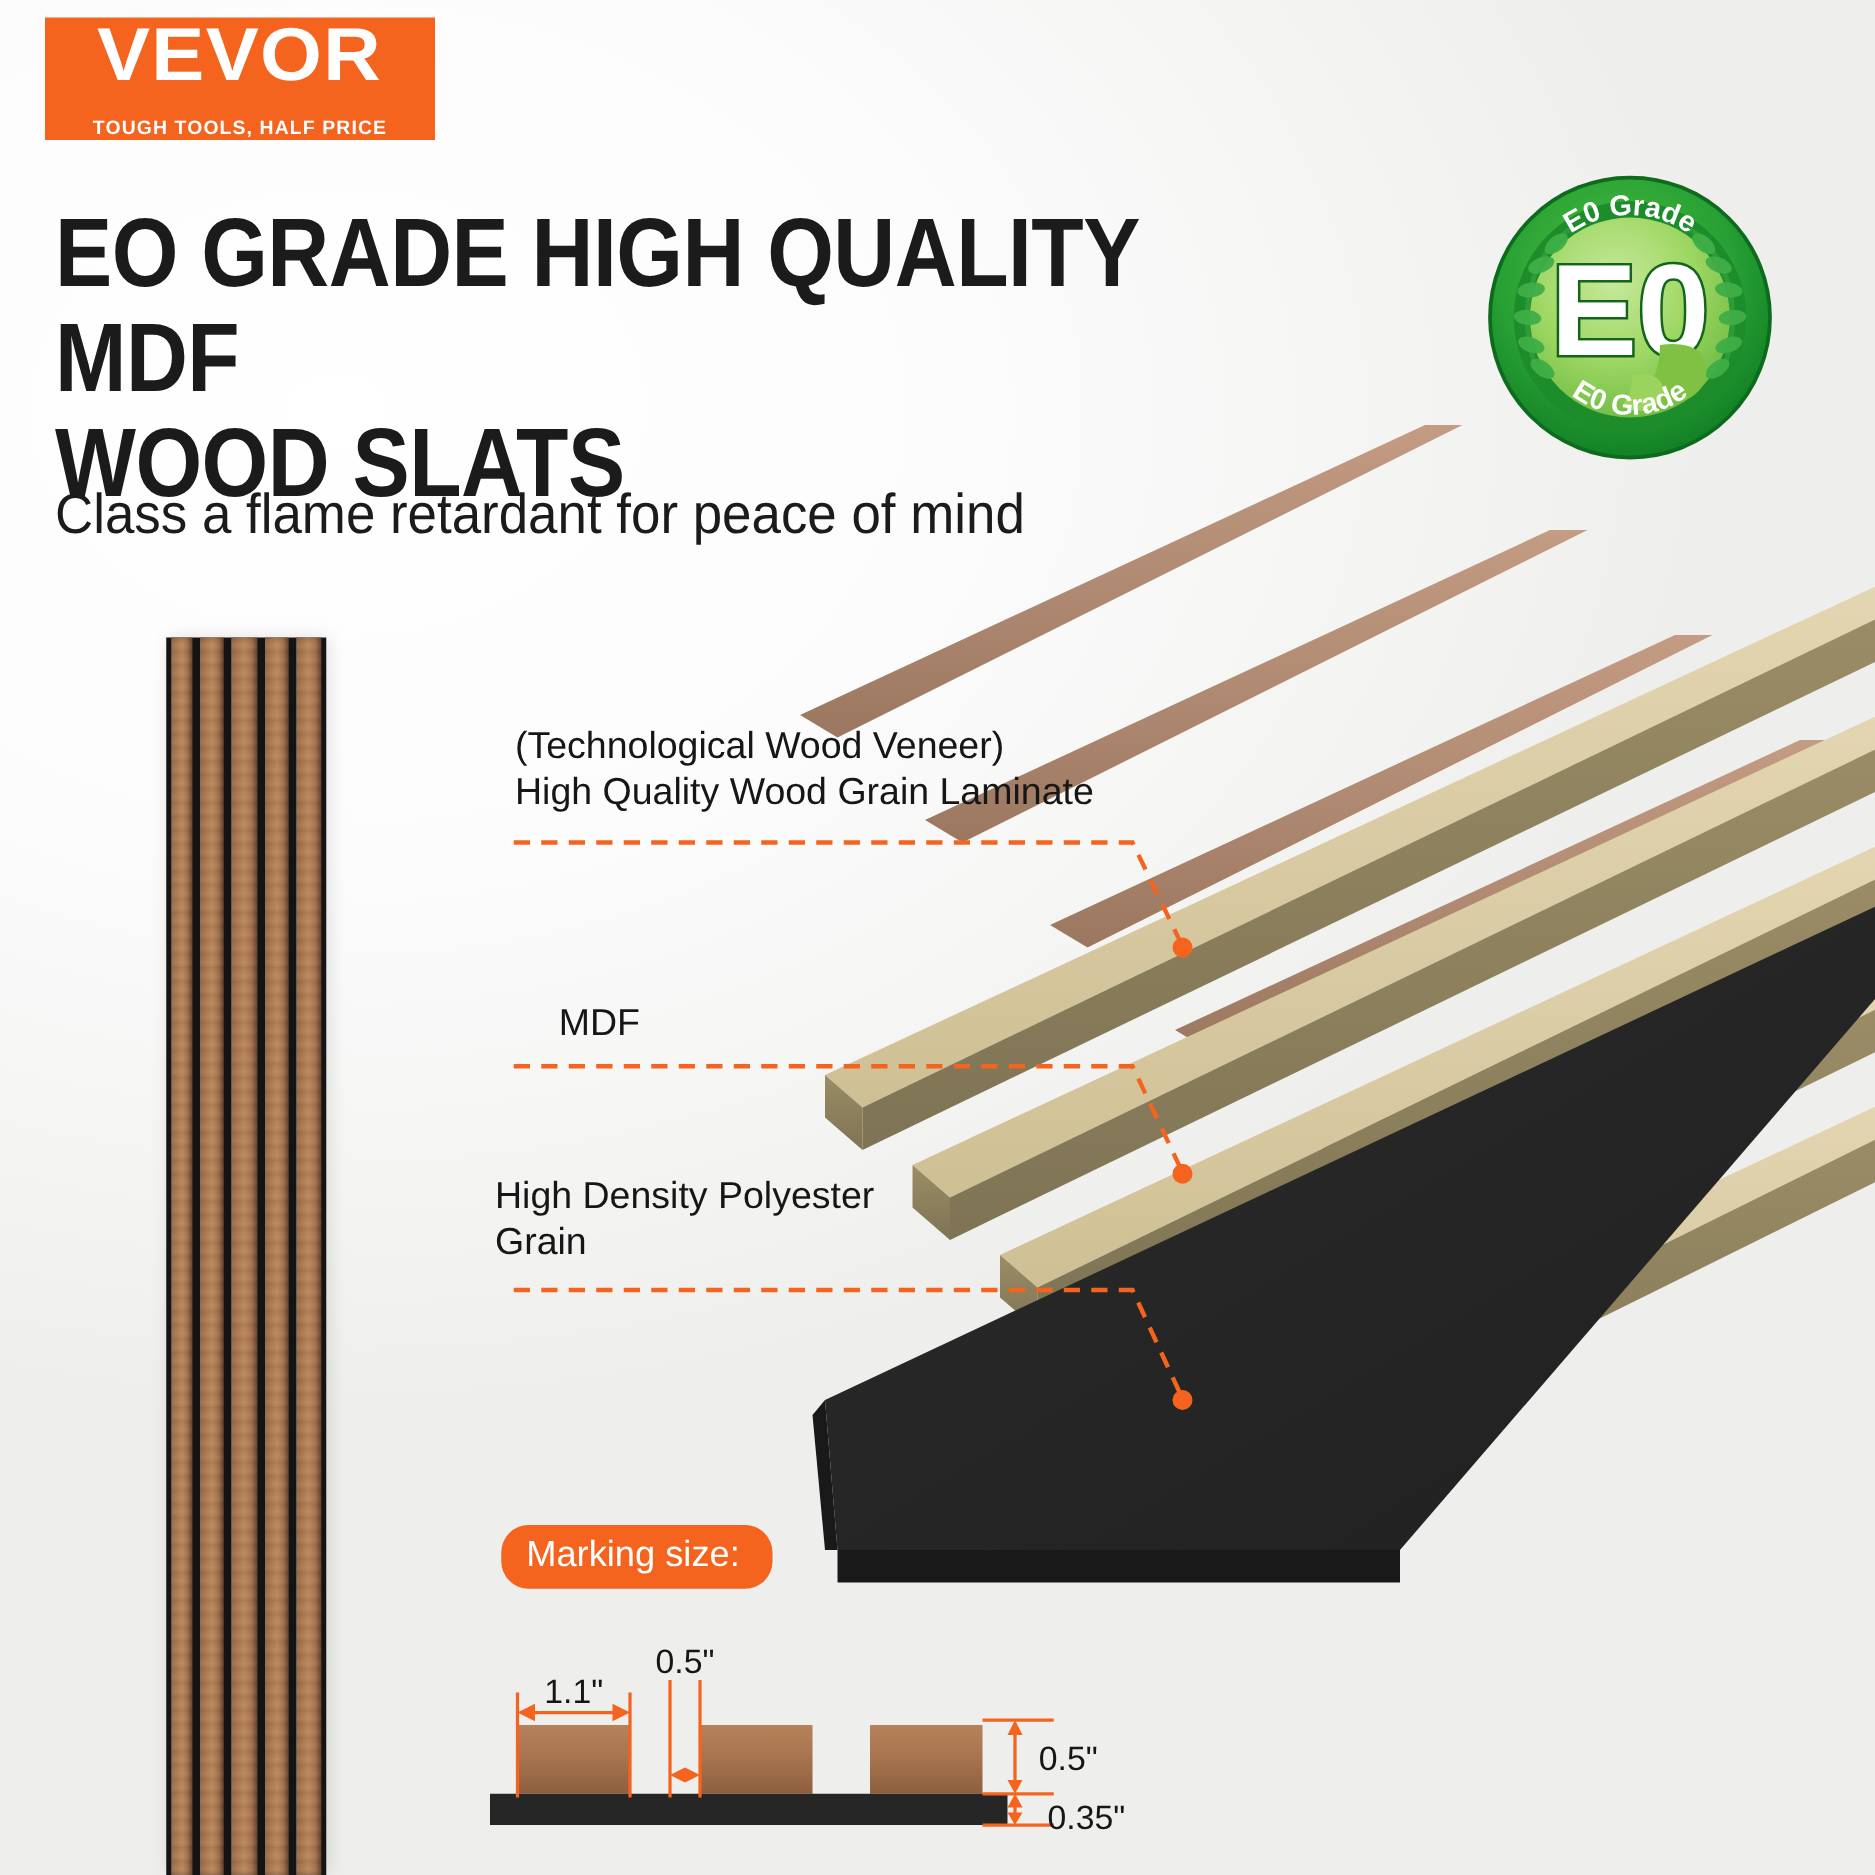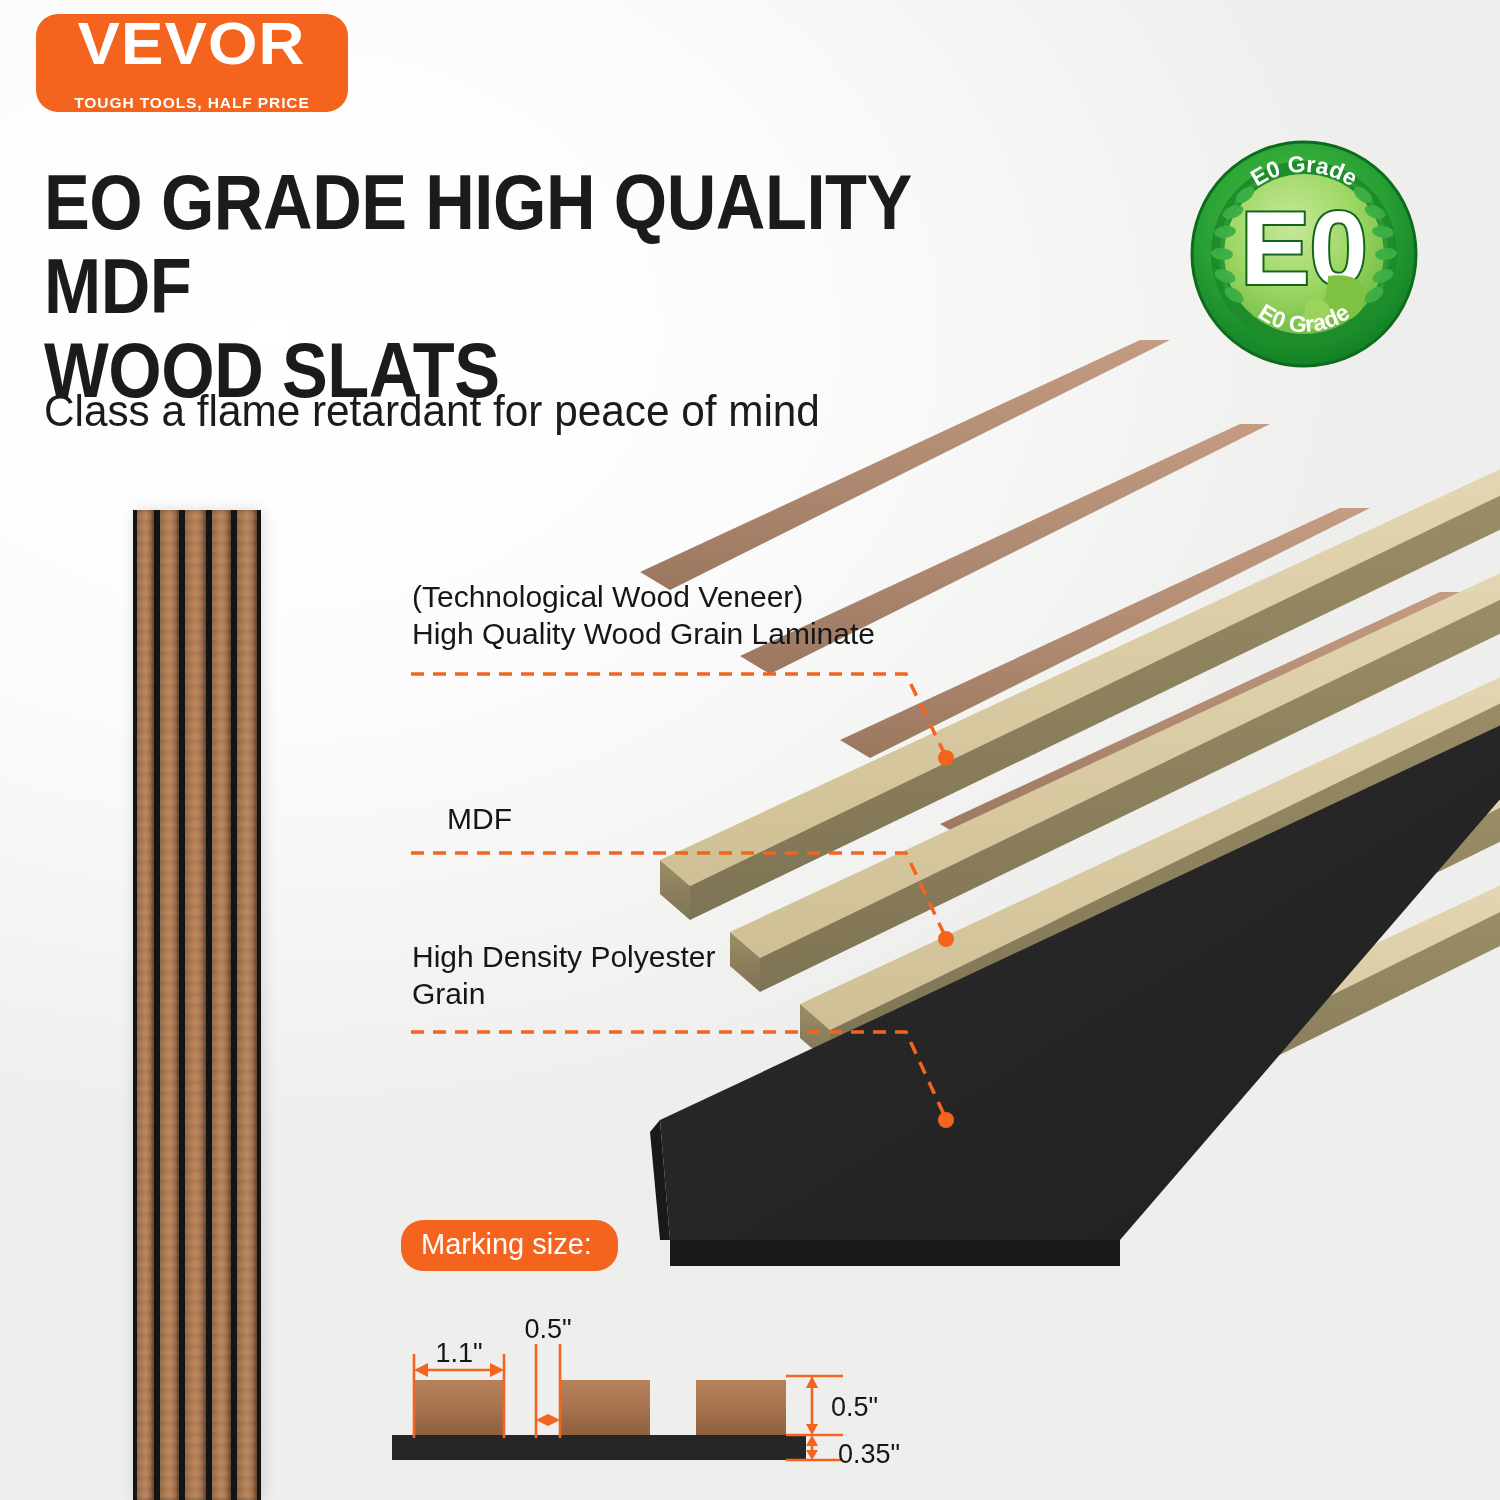--- a/index.html
+++ b/index.html
@@ -12,21 +12,21 @@
     position:relative;width:1500px;height:1500px;
     background:
       radial-gradient(ellipse 1100px 800px at 18% 22%, #ffffff 0%, #fcfcfc 45%, #f4f4f3 78%, #eeeeec 100%),
       linear-gradient(135deg,#ffffff 0%,#f7f7f6 55%,#ededeb 100%);
   }
 
   
   #logo{
     position:absolute;left:36px;top:14px;width:312px;height:98px;
     background:#f4641e;
-    display:flex;flex-direction:column;align-items:center;justify-content:center;border-radius:22px;
+    display:flex;flex-direction:column;align-items:center;justify-content:center;
   }
   #logo .wordmark{
     color:#fff;font-weight:bold;font-size:60px;line-height:58px;
     letter-spacing:1px;font-family:"Liberation Sans",sans-serif;
     transform:scaleX(1.06);
   }
   #logo .tagline{
     color:#fff;font-weight:bold;font-size:15.5px;line-height:18px;
     letter-spacing:.9px;margin-top:21px;
   }
@@ -64,21 +64,21 @@
   }
 
   
   #assembly{position:absolute;left:640px;top:480px;width:880px;height:800px;}
   #assembly svg{display:block;width:880px;height:800px;overflow:visible;}
 
   
   .callout{position:absolute;color:#161616;font-size:30px;line-height:37px;}
   #callout-0{left:412px;top:578px;width:540px;}
   #callout-1{left:412px;top:800px;width:540px;margin-left:35px;}
-  #callout-2{left:412px;top:938px;width:400px;}
+  #callout-2{left:396px;top:938px;width:400px;}
 
   #leaders{position:absolute;left:0;top:0;width:1500px;height:1500px;pointer-events:none;}
 
   
   #marking-pill{
     position:absolute;left:401px;top:1220px;
     background:#f4641e;border-radius:22px;
     padding:8px 26px 10px 20px;
     color:#fff;font-size:29px;line-height:33px;
   }

